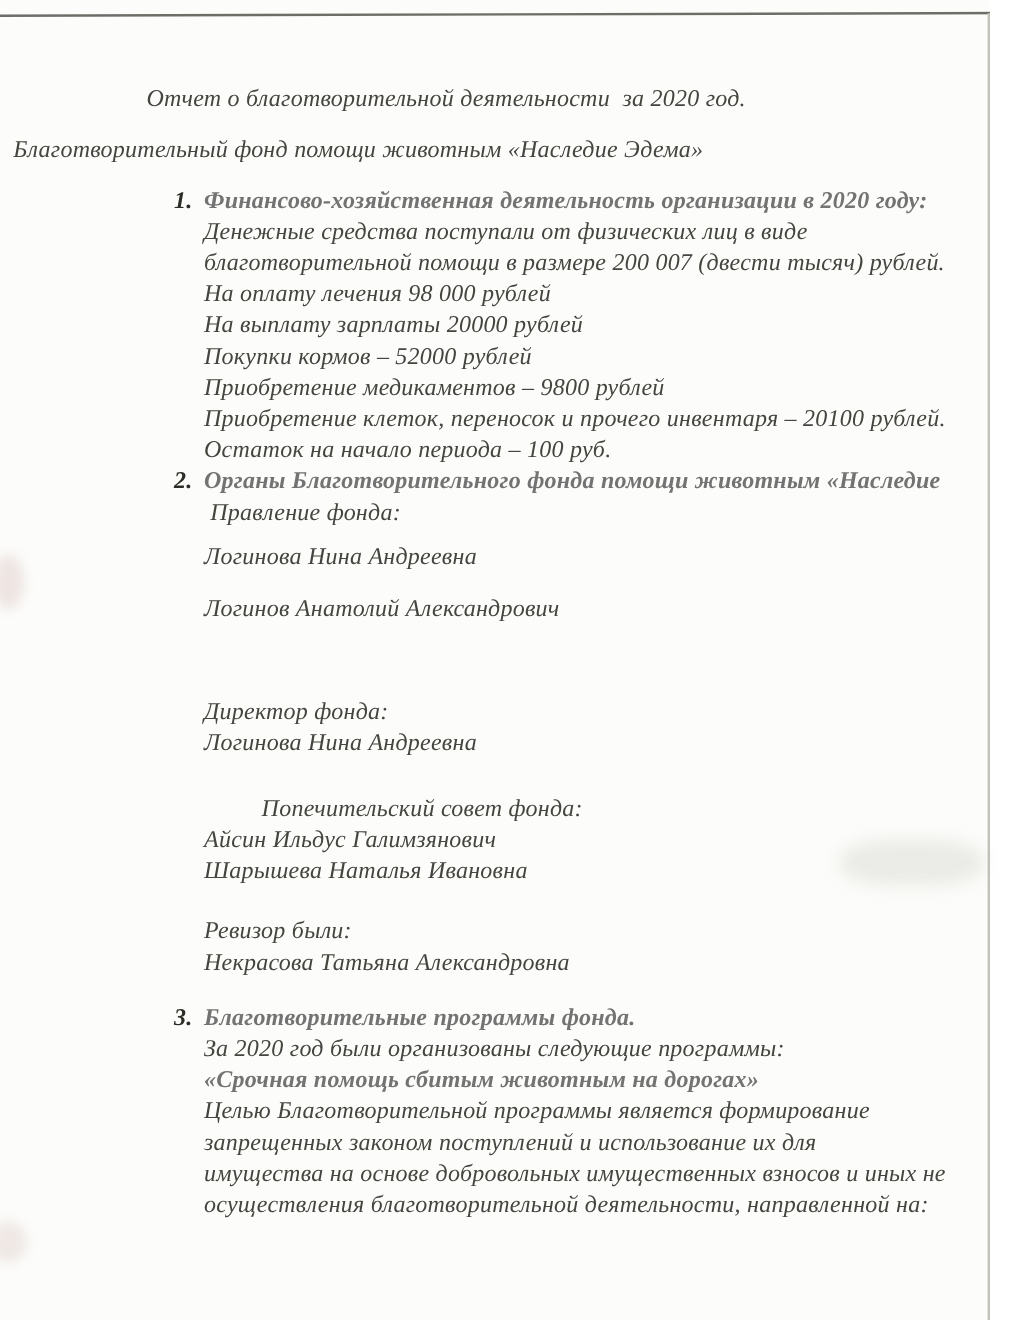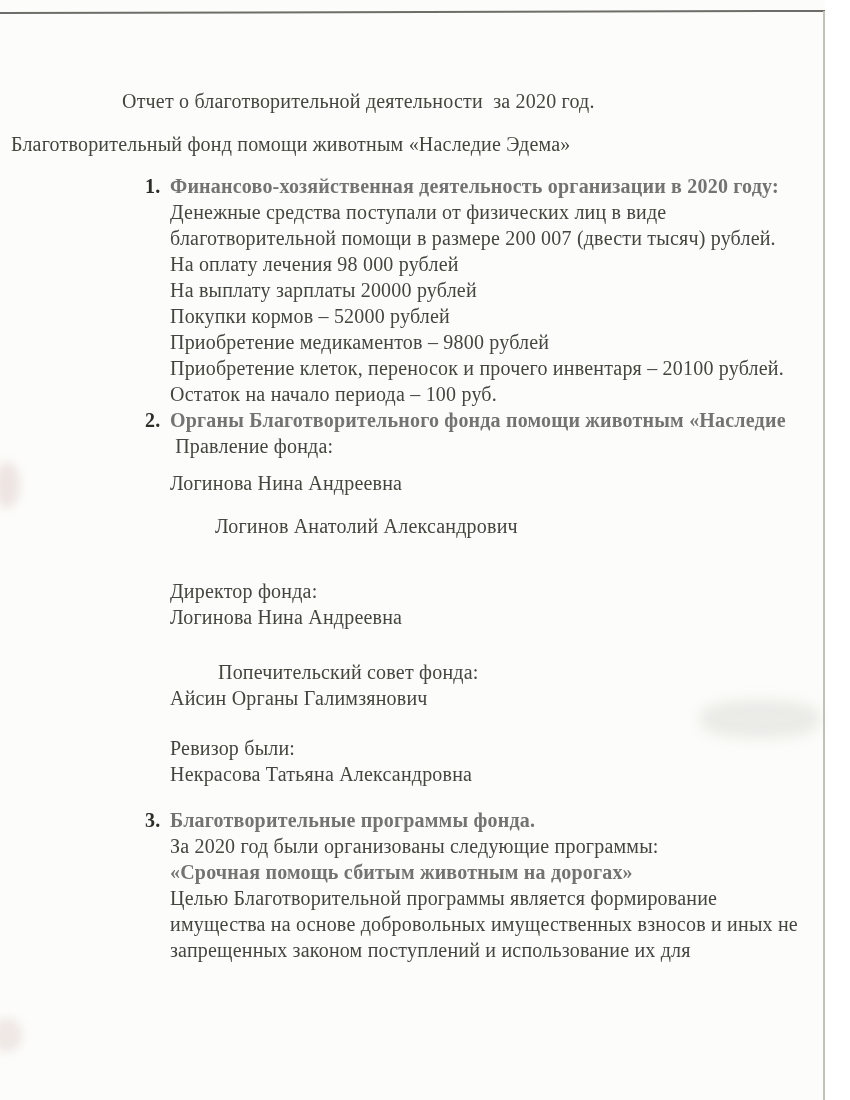--- a/index.html
+++ b/index.html
@@ -51,25 +51,26 @@
     filter: blur(5px);
   }
   .smudge-a { left: -6px; top: 462px; width: 26px; height: 46px; background: rgba(205,175,172,0.30); }
   .smudge-b { left: -8px; top: 1018px; width: 30px; height: 34px; background: rgba(205,178,175,0.28); }
   .smudge-c { left: 700px; top: 700px; width: 120px; height: 38px; background: rgba(182,182,175,0.25); border-radius: 40%; filter: blur(7px); }
   .content {
     position: absolute;
     left: 0;
     top: 0;
     width: 824px;
-    padding-top: 88px;
+    padding-top: 69px;
     color: #45453f;
     font-size: 20px;
     line-height: 26px;
     letter-spacing: 0.2px;
+    font-style: italic;
   }
   .ln { white-space: pre-wrap; }
   .p-top { margin-left: 122px; }
   .org-line { margin-top: 17px; margin-left: 11px; }
   .sec {
     position: relative;
     padding-left: 170px;
     padding-right: 20px;
   }
   .sec-num {
@@ -80,24 +81,24 @@
     color: #2d2d28;
   }
   .sec1 { margin-top: 16px; }
   .sec2 { margin-top: 0; }
   .sec3 { margin-top: 20px; }
   .b {
     font-weight: 700;
     color: #737373;
   }
   .mt11 { margin-top: 11px; }
-  .mt17 { margin-top: 17px; margin-left: 45px; }
+  .mt17 { margin-top: 17px; }
   .mt24 { margin-top: 24px; }
   .mt29 { margin-top: 29px; margin-left: 48px; }
-  .mt39 { margin-top: 39px; }
+  .mt39 { margin-top: 60px; }
 </style>
 </head>
 <body>
 
 <div class="scan-page">
   <div class="edge-top"></div>
   <div class="outside-right"></div>
   <div class="edge-right"></div>
   <div class="smudge smudge-a"></div>
   <div class="smudge smudge-b"></div>
@@ -124,29 +125,31 @@
 
     <div class="sec sec2">
       <span class="sec-num">2.</span>
       <div class="ln b">Органы Благотворительного фонда помощи животным «Наследие</div>
       <div class="ln"> Правление фонда:</div>
       <div class="ln mt11">Логинова Нина Андреевна</div>
       <div class="ln mt17">Логинов Анатолий Александрович</div>
       <div class="ln mt39">Директор фонда:</div>
       <div class="ln">Логинова Нина Андреевна</div>
       <div class="ln mt29">Попечительский совет фонда:</div>
-      <div class="ln">Айсин Органы Галимзянович</div>
+      <div class="ln">Айсин Ильдус Галимзянович</div>
+      <div class="ln">Шарышева Наталья Ивановна</div>
       <div class="ln mt24">Ревизор были:</div>
       <div class="ln">Некрасова Татьяна Александровна</div>
     </div>
 
     <div class="sec sec3">
       <span class="sec-num">3.</span>
       <div class="ln b">Благотворительные программы фонда.</div>
       <div class="ln">За 2020 год были организованы следующие программы:</div>
       <div class="ln b">«Срочная помощь сбитым животным на дорогах»</div>
       <div class="ln">Целью Благотворительной программы является формирование</div>
+      <div class="ln">запрещенных законом поступлений и использование их для</div>
       <div class="ln">имущества на основе добровольных имущественных взносов и иных не</div>
-      <div class="ln">запрещенных законом поступлений и использование их для</div>
+      <div class="ln">осуществления благотворительной деятельности, направленной на:</div>
     </div>
 
   </div>
 </div>
 
 </body></html>

